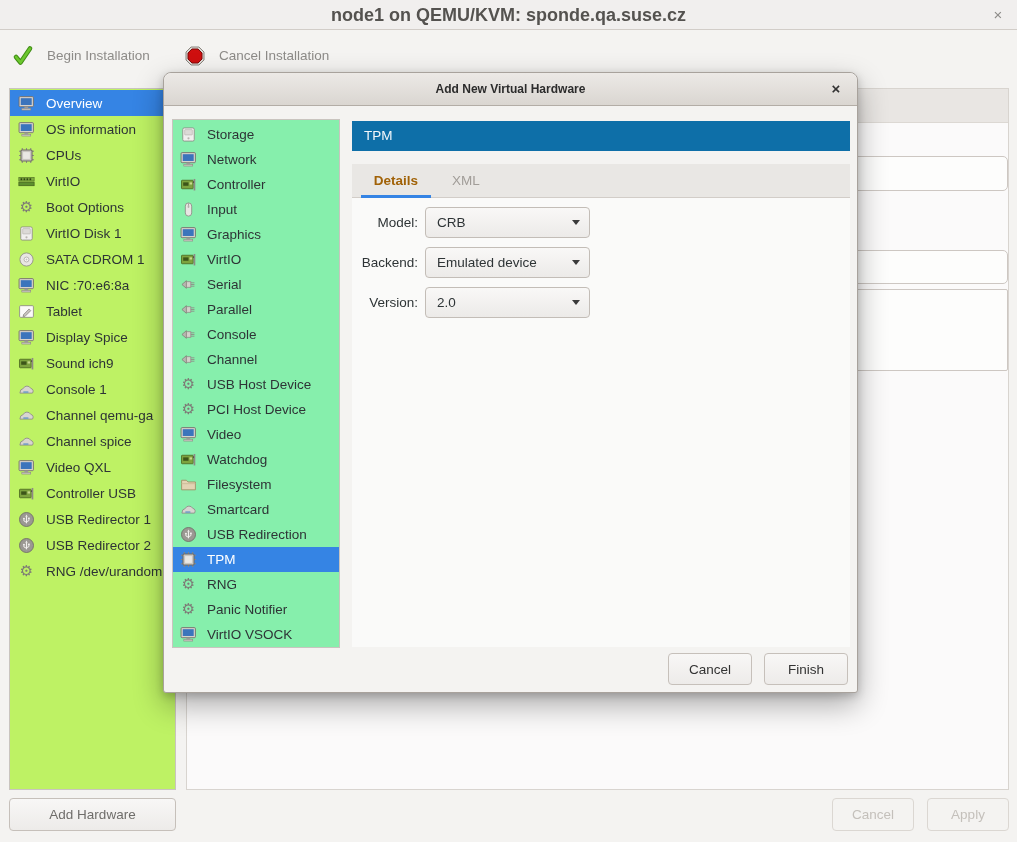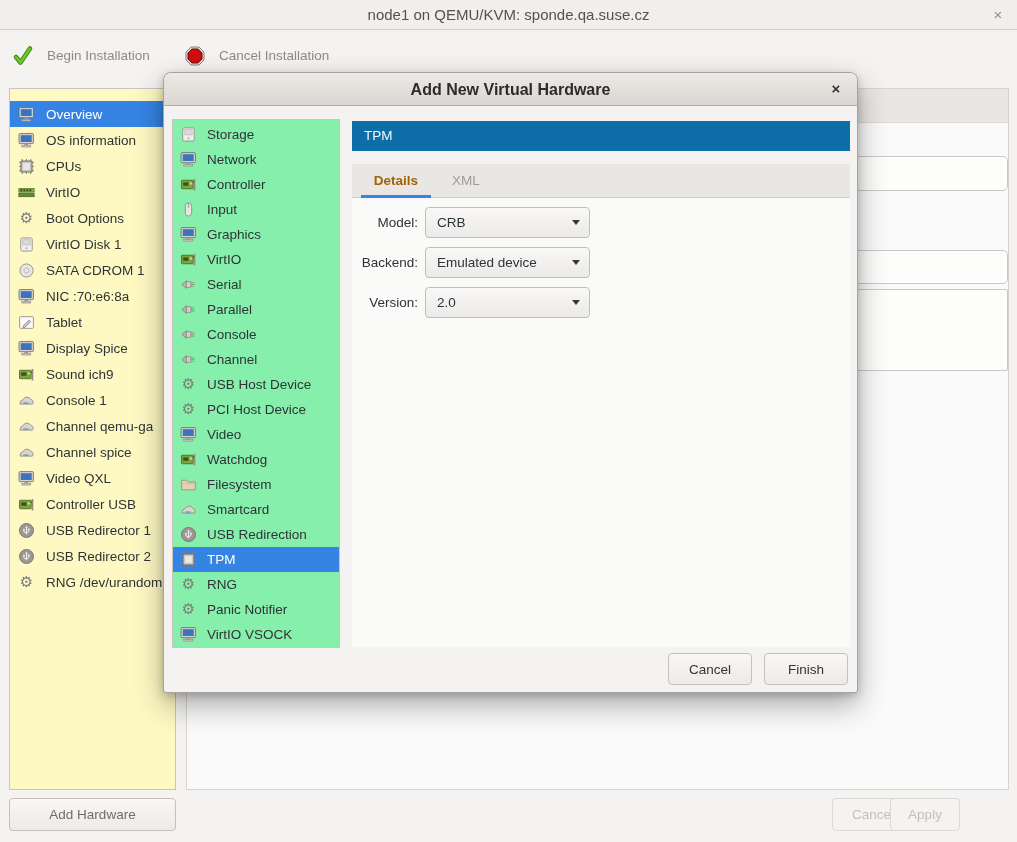--- a/index.html
+++ b/index.html
@@ -6,75 +6,75 @@
   html,body { width:1017px; height:842px; }
   body {
     position:relative; overflow:hidden;
     font-family:"Liberation Sans","DejaVu Sans",sans-serif;
     background:#f4f3f1; color:#2e3436; font-size:13.5px;
   }
 
   
   .titlebar { position:absolute; top:0; left:0; right:0; height:30px;
     background:#f1efee; border-bottom:1px solid #d2cdc8; }
-  .titlebar .title { line-height:30px; text-align:center; font-weight:normal;
-    font-size:15px; color:#54524f; }
+  .titlebar .title { line-height:30px; text-align:center; font-weight:bold;
+    font-size:18px; color:#54524f; }
   .titlebar .close { position:absolute; right:6px; top:0; width:26px; height:30px;
     text-align:center; line-height:29px; color:#8d8b88; font-size:15px; cursor:default; }
 
   .toolbar { position:absolute; top:31px; left:0; right:0; height:49px; }
   .tool-item { position:absolute; top:0; height:49px; display:flex;
     align-items:center; gap:13px; color:#8d8b88; font-size:13.5px; }
   #tool-begin { left:12px; }
   #tool-cancel { left:184px; }
   .tool-item .ticon { width:22px; height:22px; display:inline-flex; }
   .ticon svg { width:100%; height:100%; }
 
   
   .sidebar { position:absolute; left:9px; top:88px; width:167px; height:702px;
-    background:#fef9c3; border:1px solid #c9c4bf; overflow:hidden; padding-top:12px; }
+    background:#bef264; border:1px solid #c9c4bf; overflow:hidden; padding-top:1px; }
   .side-row { height:26px; display:flex; align-items:center; padding-left:8px;
     gap:11px; white-space:nowrap; color:#2e3436; overflow:hidden; }
   .side-row.selected { background:#3584e4; color:#ffffff; }
 
   .icon16 { width:17px; height:17px; display:inline-flex; flex:0 0 17px;
     align-items:center; justify-content:center; }
   .icon16 svg { width:17px; height:17px; }
   .icon16 .charicon { font-family:"DejaVu Sans",sans-serif; font-size:15px;
     color:#7d7a76; line-height:1; }
 
   
   .btn { border:1px solid #c6c0ba; border-radius:4px;
     background:linear-gradient(#f8f7f6,#edebe9);
     display:flex; align-items:center; justify-content:center;
     font-size:13.5px; color:#333; }
   #add-hardware { position:absolute; left:9px; top:798px; width:167px; height:33px;
     color:#6f6d6a; }
   .btn.disabled { background:#f4f3f1; border-color:#dbd7d2; color:#c4c0bb; }
   #main-cancel { position:absolute; left:832px; top:798px; width:82px; height:33px; }
-  #main-apply  { position:absolute; left:890px; top:798px; width:70px; height:33px; }
+  #main-apply  { position:absolute; left:927px; top:798px; width:82px; height:33px; }
 
   
   .content-frame { position:absolute; left:186px; top:88px; width:823px; height:702px;
     background:#fbfafa; border:1px solid #d8d4cf; }
   .content-band { height:34px; background:#e9e6e3; border-bottom:1px solid #dcd8d3; }
   .bg-entry { position:absolute; border:1px solid #cdc7c2; background:#fdfdfc;
     border-radius:5px; }
   #bg-entry-1 { left:244px; top:67px;  width:577px; height:35px; }
   #bg-entry-2 { left:244px; top:161px; width:577px; height:34px; }
   #bg-entry-3 { left:244px; top:200px; width:577px; height:82px; border-radius:2px; }
 
   
   .dialog { position:absolute; left:163px; top:72px; width:695px; height:621px;
     background:#f4f3f1; border:1px solid #a8a29c; border-radius:8px 8px 3px 3px;
     box-shadow:0 12px 30px rgba(0,0,0,.32), 0 3px 8px rgba(0,0,0,.18); }
   .dialog-titlebar { height:33px; background:linear-gradient(#ece9e6,#dad6d1);
     border-bottom:1px solid #b3ada6; border-radius:8px 8px 0 0; position:relative; }
   .dialog-titlebar .title { text-align:center; line-height:33px; font-weight:bold;
-    font-size:16px; color:#2c2c2c; }
+    font-size:12px; color:#2c2c2c; }
   .dialog-titlebar .close { position:absolute; right:9px; top:0; width:24px; height:33px;
     text-align:center; line-height:32px; font-weight:bold; color:#333; font-size:15px; }
 
   .hw-list { position:absolute; left:8px; top:46px; width:168px; height:529px;
     background:#86efac; border:1px solid #c9c4bf; overflow:hidden; padding-top:2px; }
   .hw-row { height:25px; display:flex; align-items:center; padding-left:7px;
     gap:10px; white-space:nowrap; color:#2e3436; overflow:hidden; }
   .hw-row.selected { background:#3584e4; color:#ffffff; }
 
   .panel { position:absolute; left:188px; top:48px; width:498px; }

